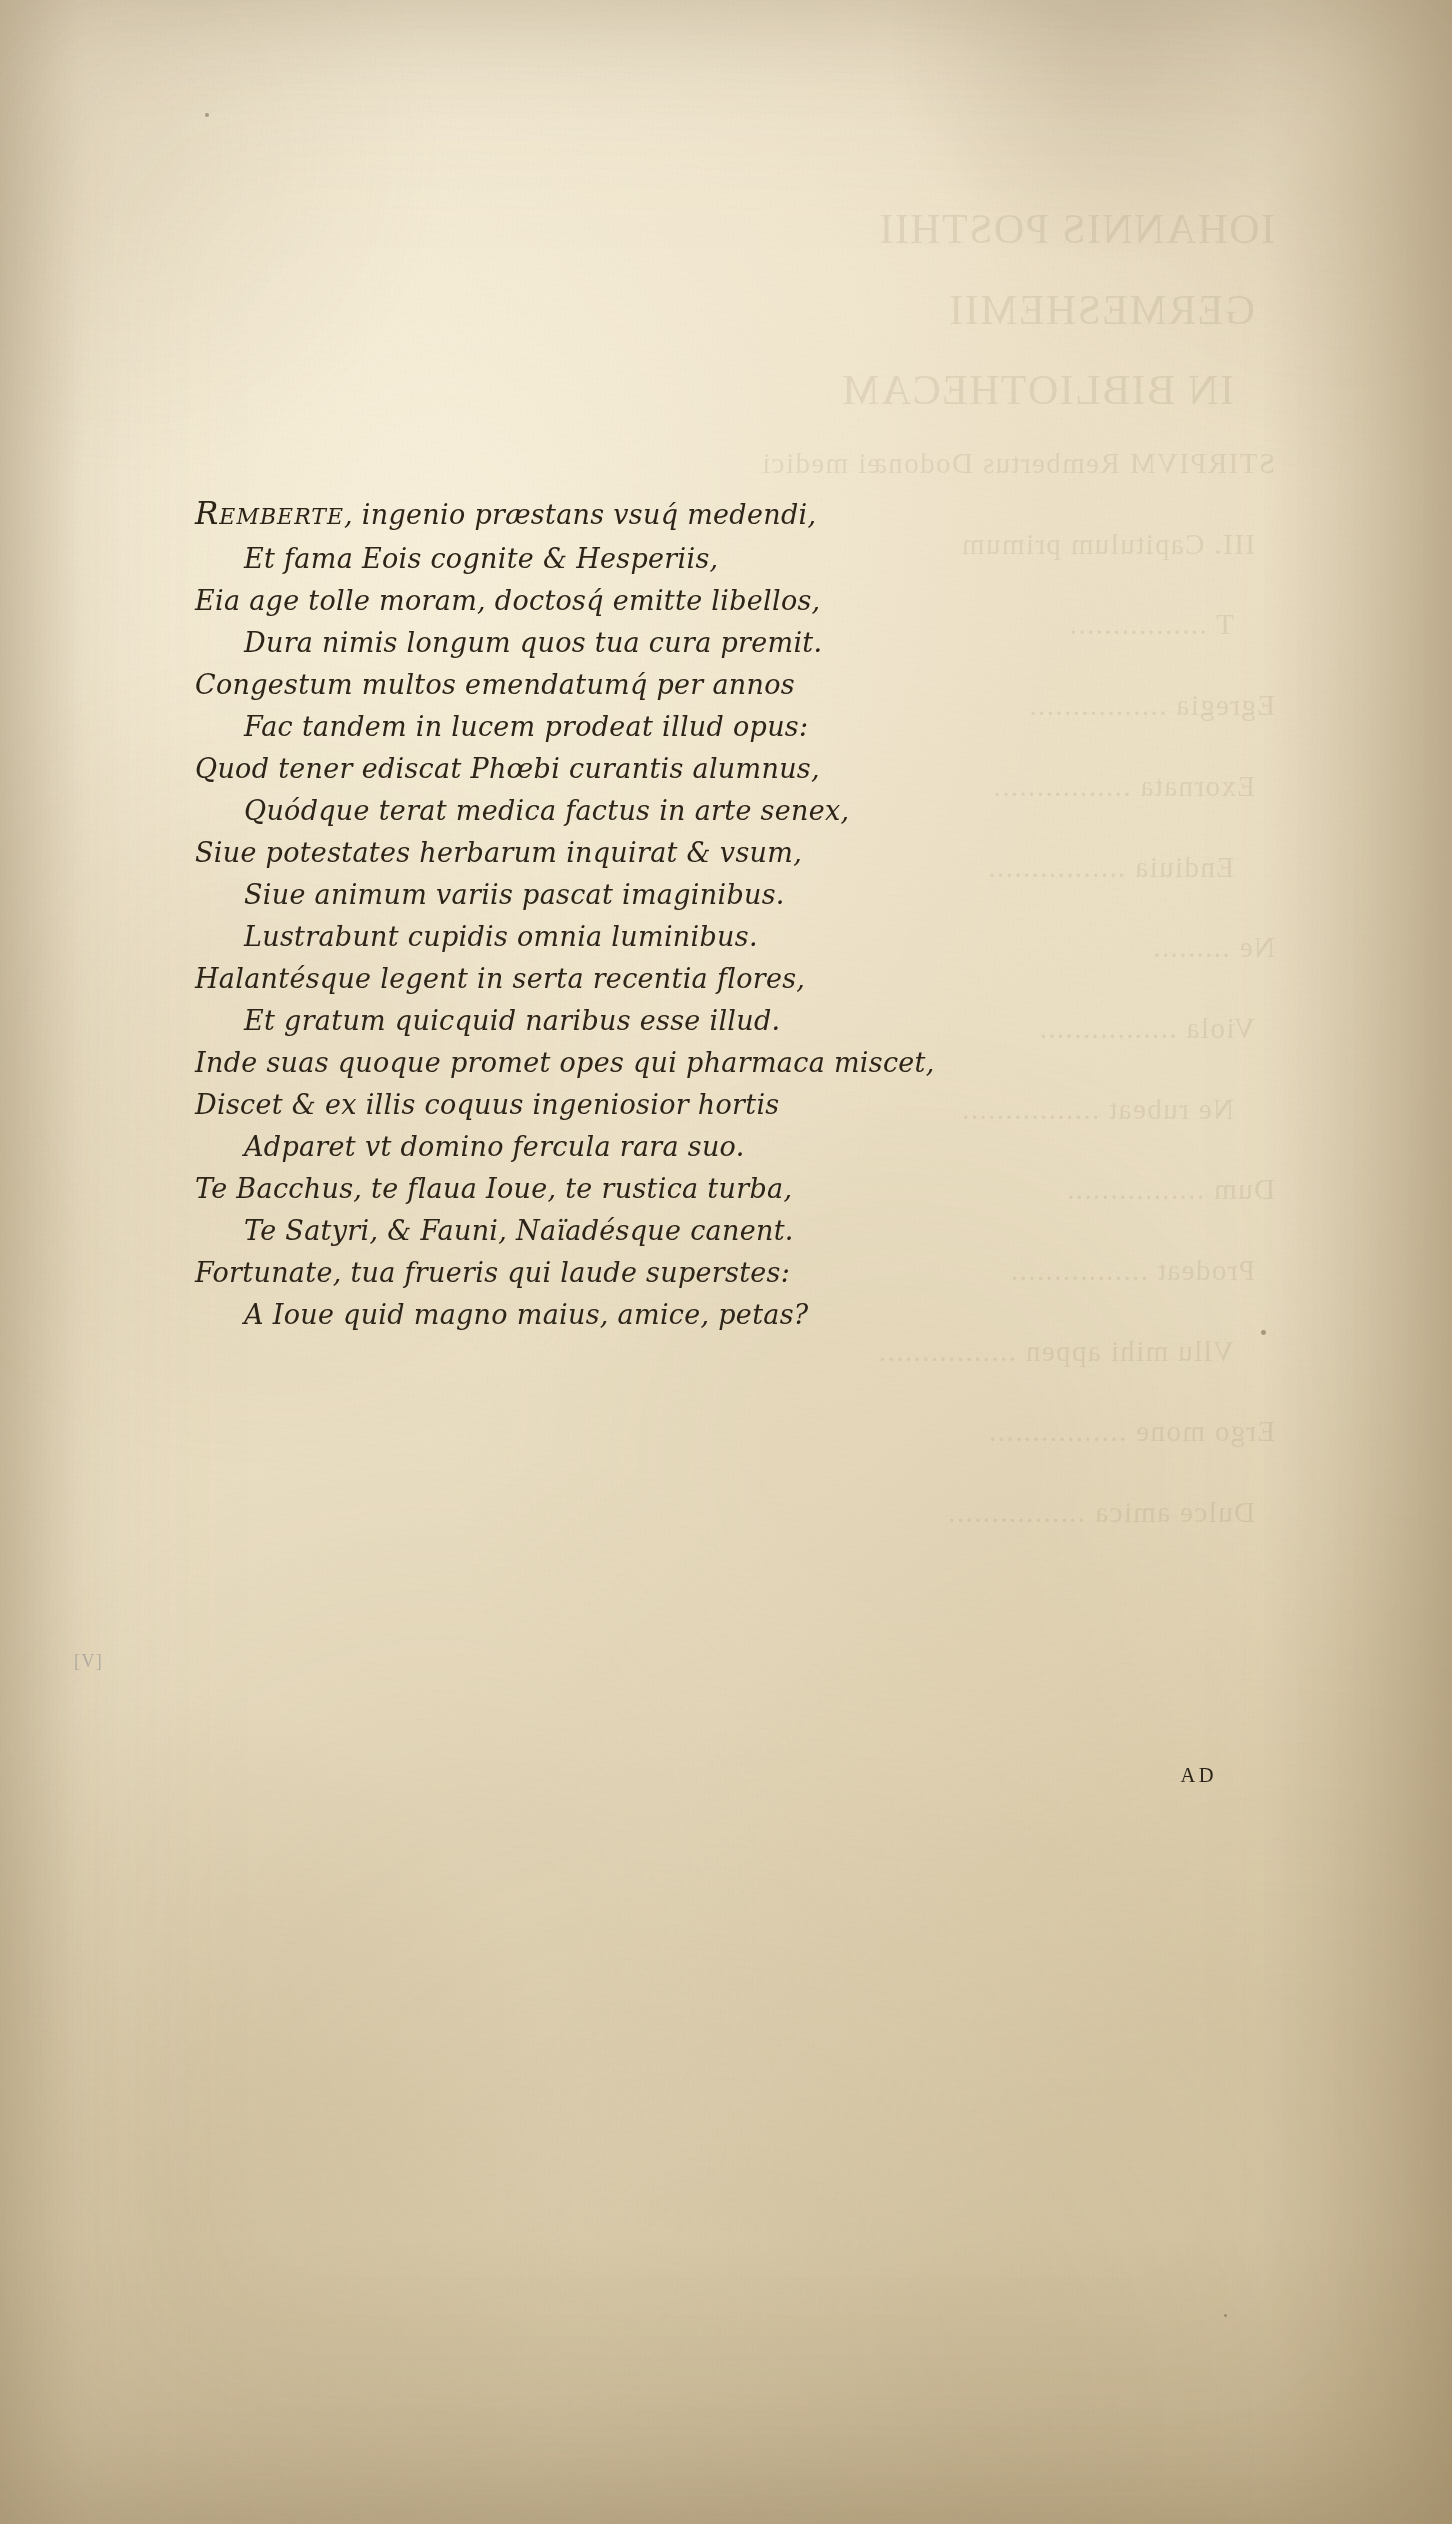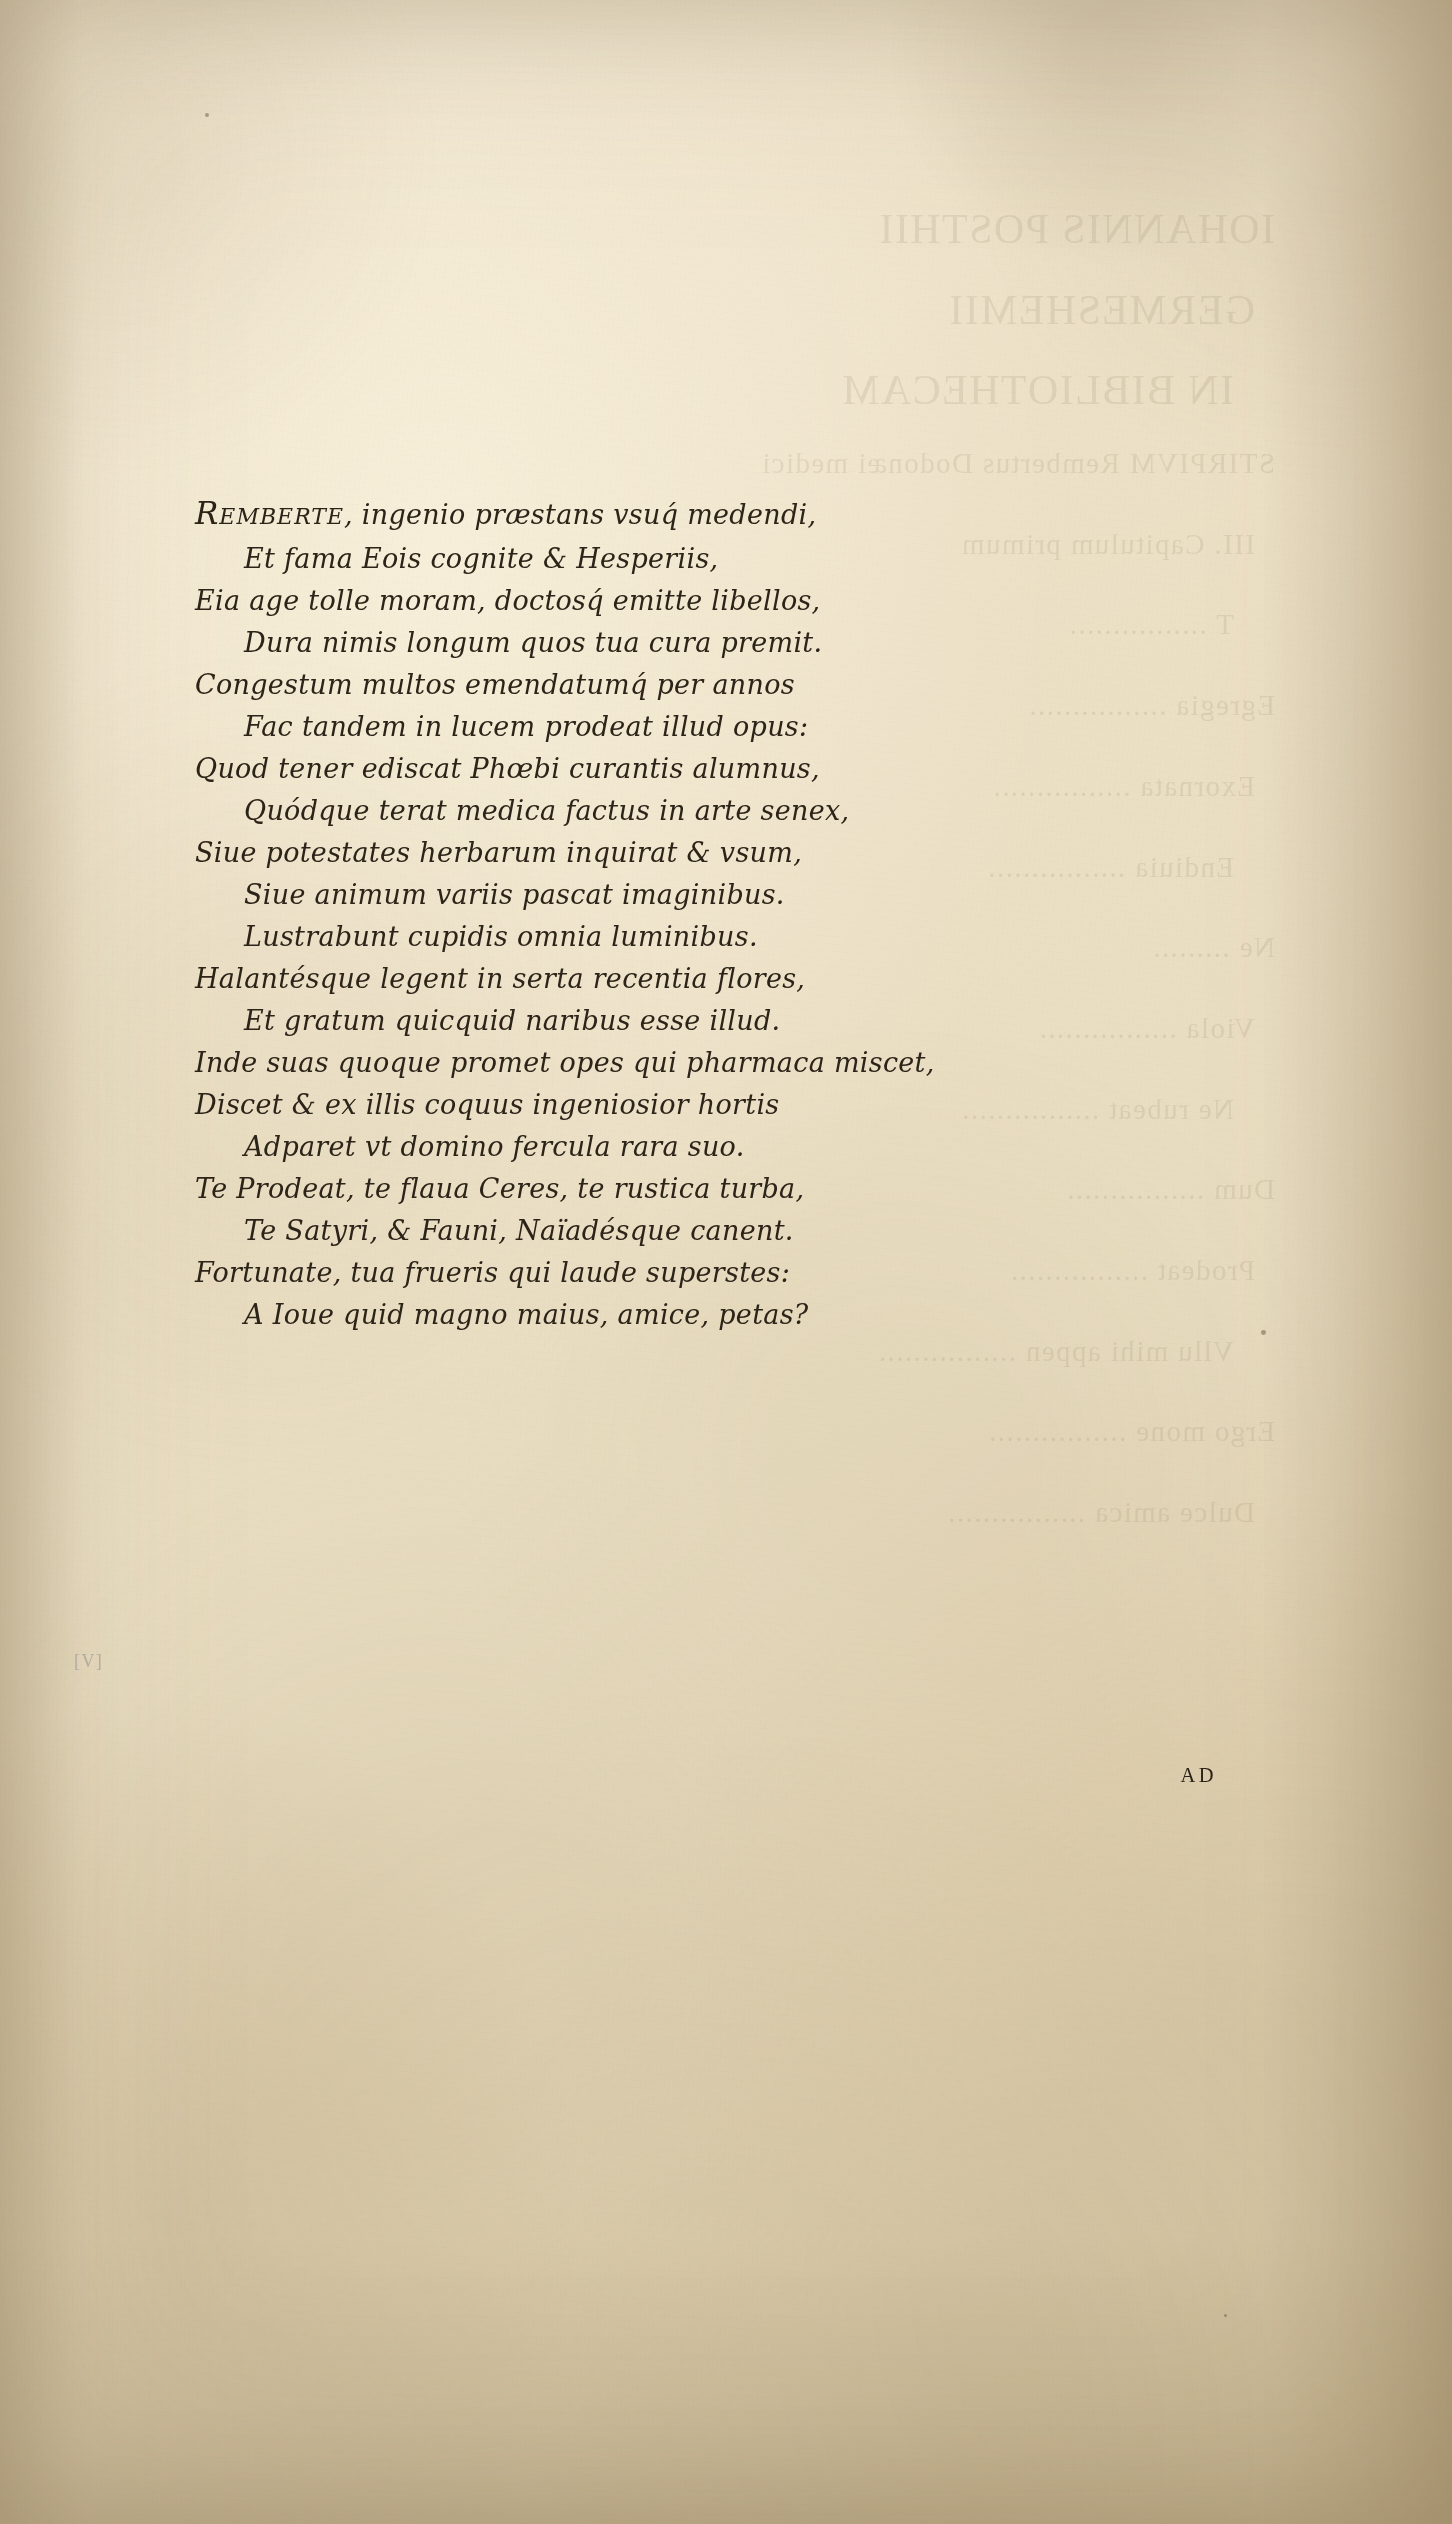--- a/index.html
+++ b/index.html
@@ -220,21 +220,21 @@
         <div class="verse">Quod tener ediscat Phœbi curantis alumnus,</div>
         <div class="verse indent">Quódque terat medica factus in arte senex,</div>
         <div class="verse">Siue potestates herbarum inquirat &amp; vsum,</div>
         <div class="verse indent">Siue animum variis pascat imaginibus.</div>
         <div class="verse indent">Lustrabunt cupidis omnia luminibus.</div>
         <div class="verse">Halantésque legent in serta recentia flores,</div>
         <div class="verse indent">Et gratum quicquid naribus esse illud.</div>
         <div class="verse">Inde suas quoque promet opes qui pharmaca miscet,</div>
         <div class="verse">Discet &amp; ex illis coquus ingeniosior hortis</div>
         <div class="verse indent">Adparet vt domino fercula rara suo.</div>
-        <div class="verse">Te Prodeat, te flaua Ceres, te rustica turba,</div>
+        <div class="verse">Te Bacchus, te flaua Ioue, te rustica turba,</div>
         <div class="verse indent">Te Satyri, &amp; Fauni, Naïadésque canent.</div>
         <div class="verse">Fortunate, tua frueris qui laude superstes:</div>
         <div class="verse indent">A Ioue quid magno maius, amice, petas?</div>
       </div>
 
     <div class="catchword">AD</div>
     <div class="margin-mark">[V]</div>
 
     <div class="corner-speck" style="left:1261px; top:1330px;"></div>
     <div class="corner-speck" style="left:1224px; top:2314px; width:3.4px; height:3.4px;"></div>

